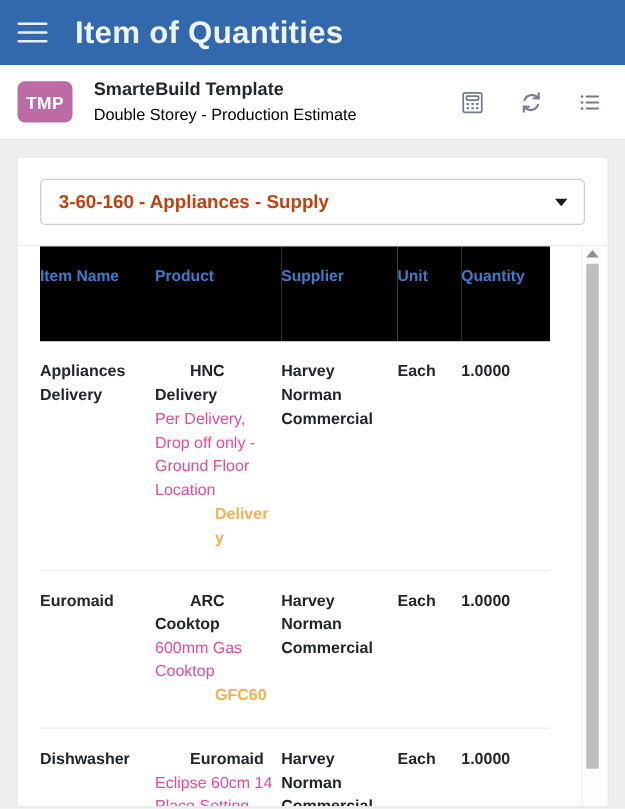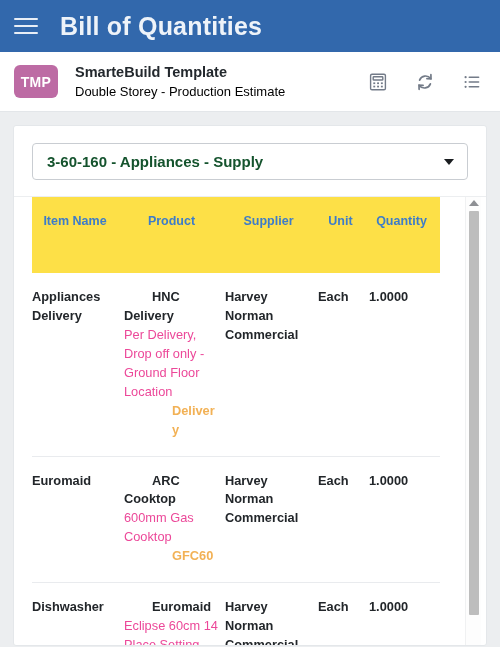--- a/index.html
+++ b/index.html
@@ -137,21 +137,21 @@
     display: flex;
     align-items: center;
     padding: 0 30px 0 14px;
     box-sizing: border-box;
     background: #fff;
     cursor: pointer;
   }
   .select-value {
     font-size: 15px;
     font-weight: bold;
-    color: #14532d;
+    color: #c2410c;
     white-space: nowrap;
     overflow: hidden;
     text-overflow: ellipsis;
   }
   .select-caret {
     position: absolute;
     right: 13px;
     top: 50%;
     transform: translateY(-50%);
     width: 0; height: 0;
@@ -167,25 +167,25 @@
     position: relative;
     overflow: hidden;
     min-height: 0;
   }
   table.bq {
     width: 408px;
     border-collapse: collapse;
     table-layout: fixed;
   }
   table.bq thead th {
-    background: #fde047;
+    background: #000000;
     color: #3d7cc9;
     font-size: 12.5px;
     font-weight: bold;
-    text-align: center;
+    text-align: left;
     padding: 17px 6px 45px 0;
     vertical-align: top;
     border: none;
   }
   table.bq tbody td {
     font-size: 12.8px;
     font-weight: bold;
     color: #22262a;
     vertical-align: top;
     padding: 15px 6px 16px 0;
@@ -237,21 +237,21 @@
 </style>
 </head>
 <body>
 
 <div class="appbar">
   <div class="hamburger">
     <span></span>
     <span></span>
     <span></span>
   </div>
-  <div class="app-title">Bill of Quantities</div>
+  <div class="app-title">Item of Quantities</div>
 </div>
 
 <div class="subheader">
   <div class="avatar">TMP</div>
   <div class="proj-text">
     <div class="proj-title">SmarteBuild Template</div>
     <div class="proj-sub">Double Storey - Production Estimate</div>
   </div>
   <div class="header-actions">
     <span class="hicon">

